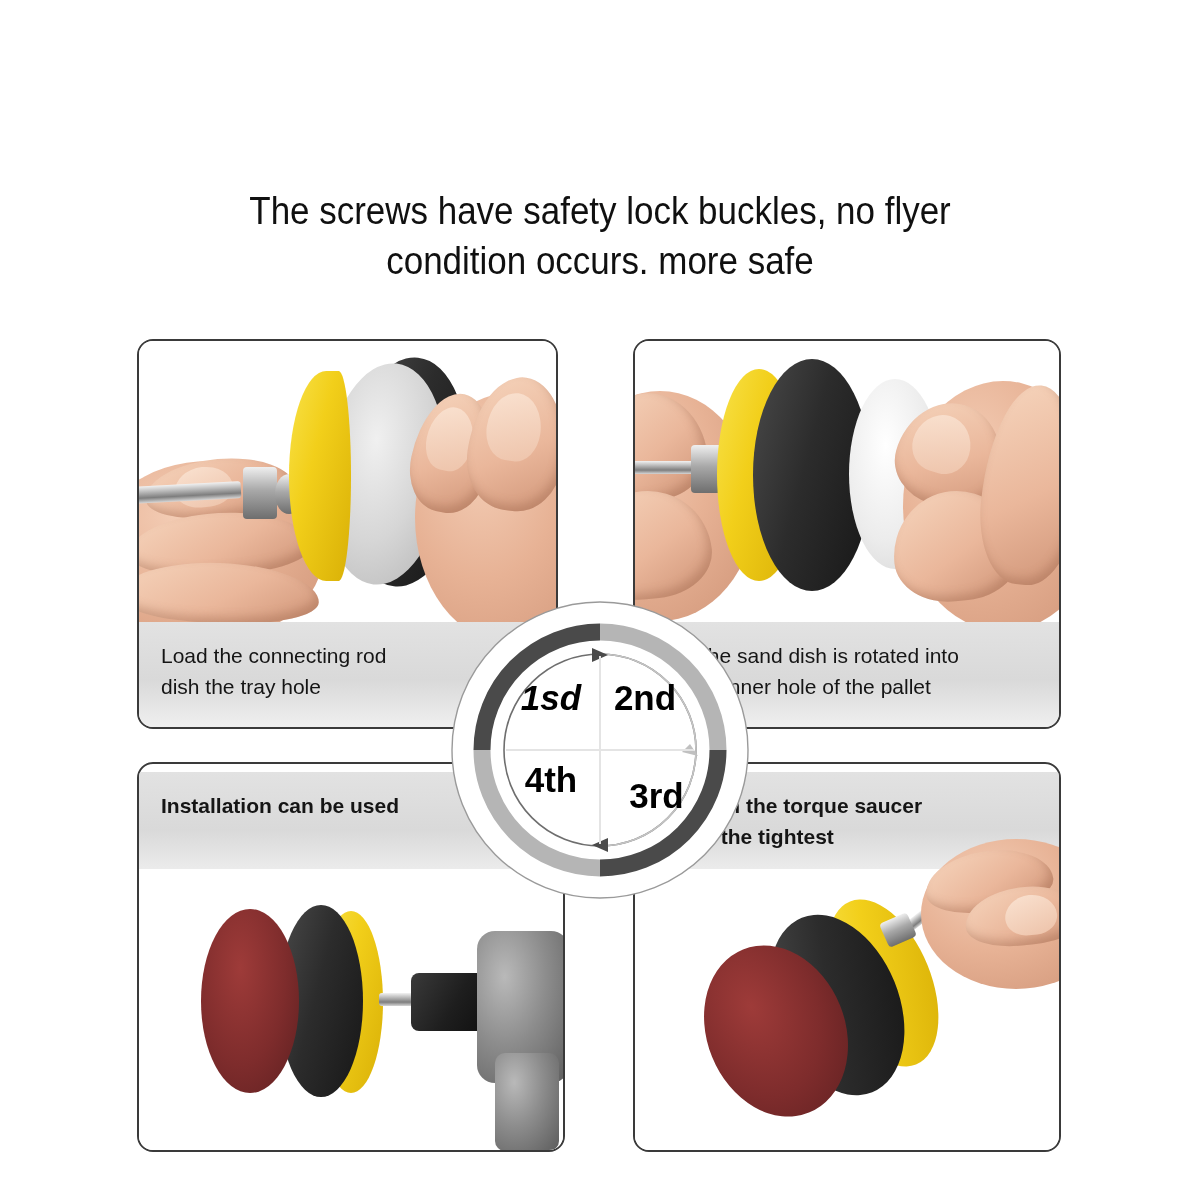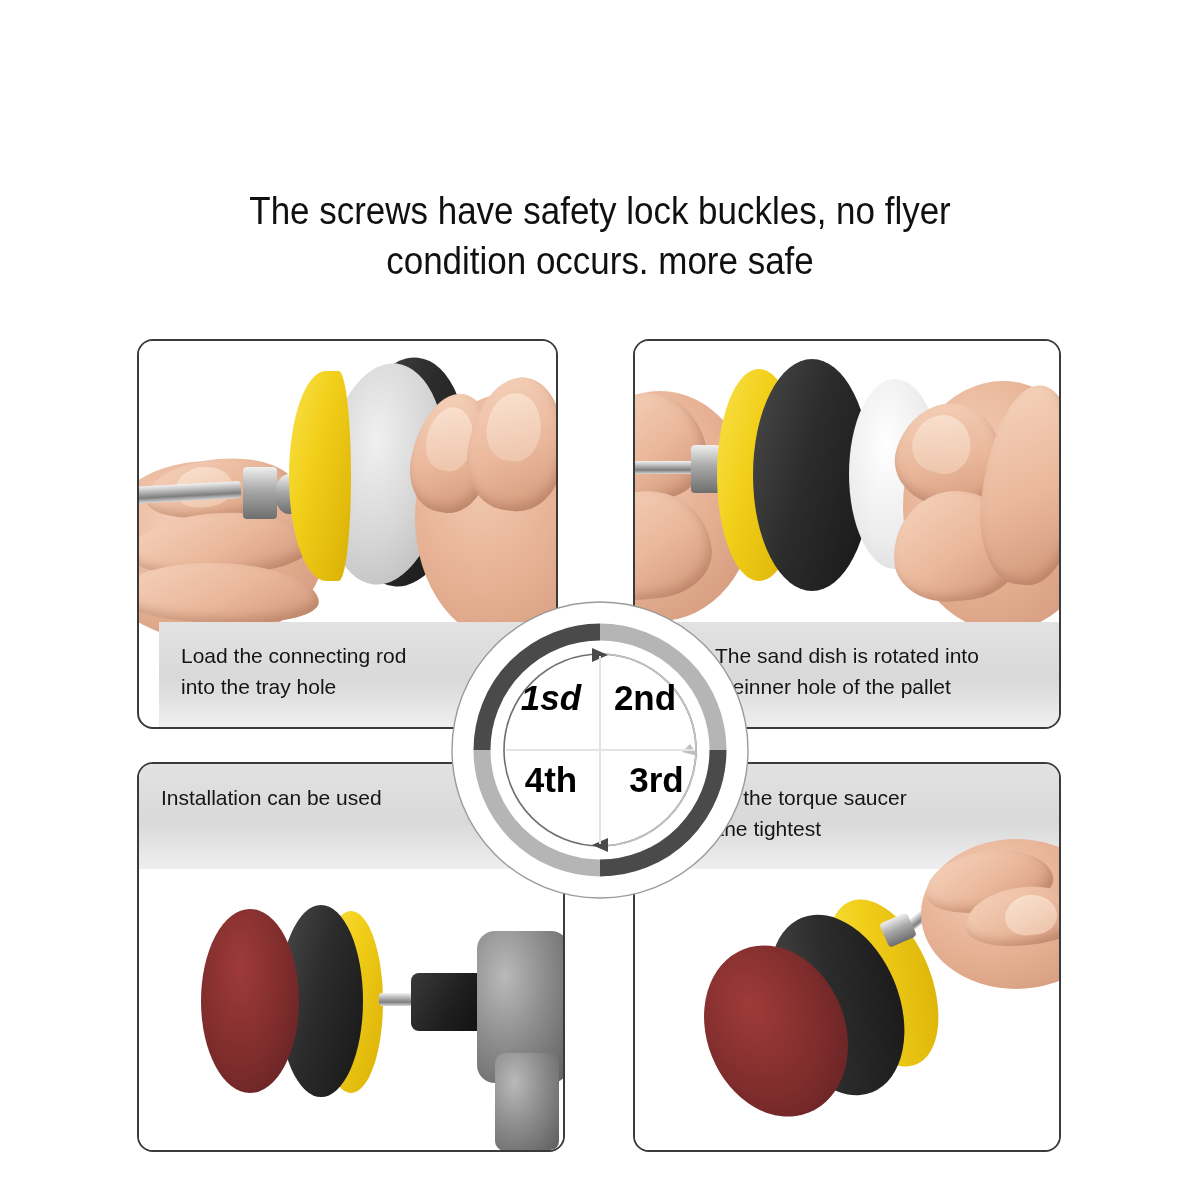--- a/index.html
+++ b/index.html
@@ -115,22 +115,22 @@
     left: 0;
     width: 100%;
     height: 105px;
     background: linear-gradient(to bottom, #e2e2e2 0%, #d9d9d9 55%, #efefef 100%);
     color: #151515;
     font-size: 21px;
     line-height: 31px;
     padding: 18px 22px;
     font-family: "Liberation Sans", "DejaVu Sans", sans-serif;
   }
-  .panel.p1 .caption, .panel.p2 .caption { bottom: 0; margin-left: 20px; }
-  .panel.p3 .caption, .panel.p4 .caption { top: 0; }
+  .panel.p1 .caption, .panel.p2 .caption { bottom: 0; }
+  .panel.p3 .caption, .panel.p4 .caption { top: 8px; font-weight: bold; }
   .panel.p2 .caption, .panel.p4 .caption { padding-left: 60px; }
   .caption .ln { display: block; }
 
   
   .hand {
     position: absolute;
     background: radial-gradient(ellipse at 35% 30%, #f3ccb4 0%, #e7b295 45%, #cf9477 100%);
     border-radius: 50%;
   }
   .finger {
@@ -208,21 +208,21 @@
     text-align: center;
     font-size: 35px;
     font-weight: bold;
     color: #000000;
     font-family: "Liberation Sans", "DejaVu Sans", sans-serif;
     z-index: 3;
   }
   .cycle-label.q1 { left: 58px;  top: 78px; font-style: italic; }
   .cycle-label.q2 { left: 152px; top: 78px; }
   .cycle-label.q4 { left: 58px;  top: 160px; }
-  .cycle-label.q3 { left: 152px; top: 160px; padding-left: 23px; }
+  .cycle-label.q3 { left: 152px; top: 176px; padding-left: 23px; }
 </style>
 </head>
 <body>
 
 <div id="page">
 
 
   <div class="subtitle">
     <span class="ln">The screws have safety lock buckles, no flyer</span>
     <span class="ln">condition occurs. more safe</span>
@@ -246,21 +246,21 @@
       <div class="pad-yellow" style="left:150px; top:30px; width:62px;  height:210px; border-radius:60% 20% 20% 60% / 50% 50% 50% 50%;"></div>
 
       <div class="hand" style="left:276px; top:52px;  width:190px; height:250px;"></div>
       <div class="finger" style="left:274px; top:52px;  width:78px;  height:120px; transform:rotate(12deg);"></div>
       <div class="nail" style="left:288px; top:66px;  width:46px;  height:64px; transform:rotate(12deg);"></div>
       <div class="finger" style="left:330px; top:36px;  width:96px;  height:134px; transform:rotate(8deg);"></div>
       <div class="nail" style="left:348px; top:52px;  width:54px;  height:68px; transform:rotate(8deg);"></div>
     </div>
     <div class="caption">
       <span class="ln">Load the connecting rod</span>
-      <span class="ln">into the tray hole</span>
+      <span class="ln">dish the tray hole</span>
     </div>
   </div>
 
   <div class="panel p2">
     <div class="photo">
 
       <div class="hand" style="left:-70px; top:50px;  width:190px; height:230px;"></div>
       <div class="finger" style="left:-40px; top:52px;  width:110px; height:108px; transform:rotate(-12deg);"></div>
       <div class="finger" style="left:-52px; top:150px; width:128px; height:108px; transform:rotate(-6deg);"></div>
 

